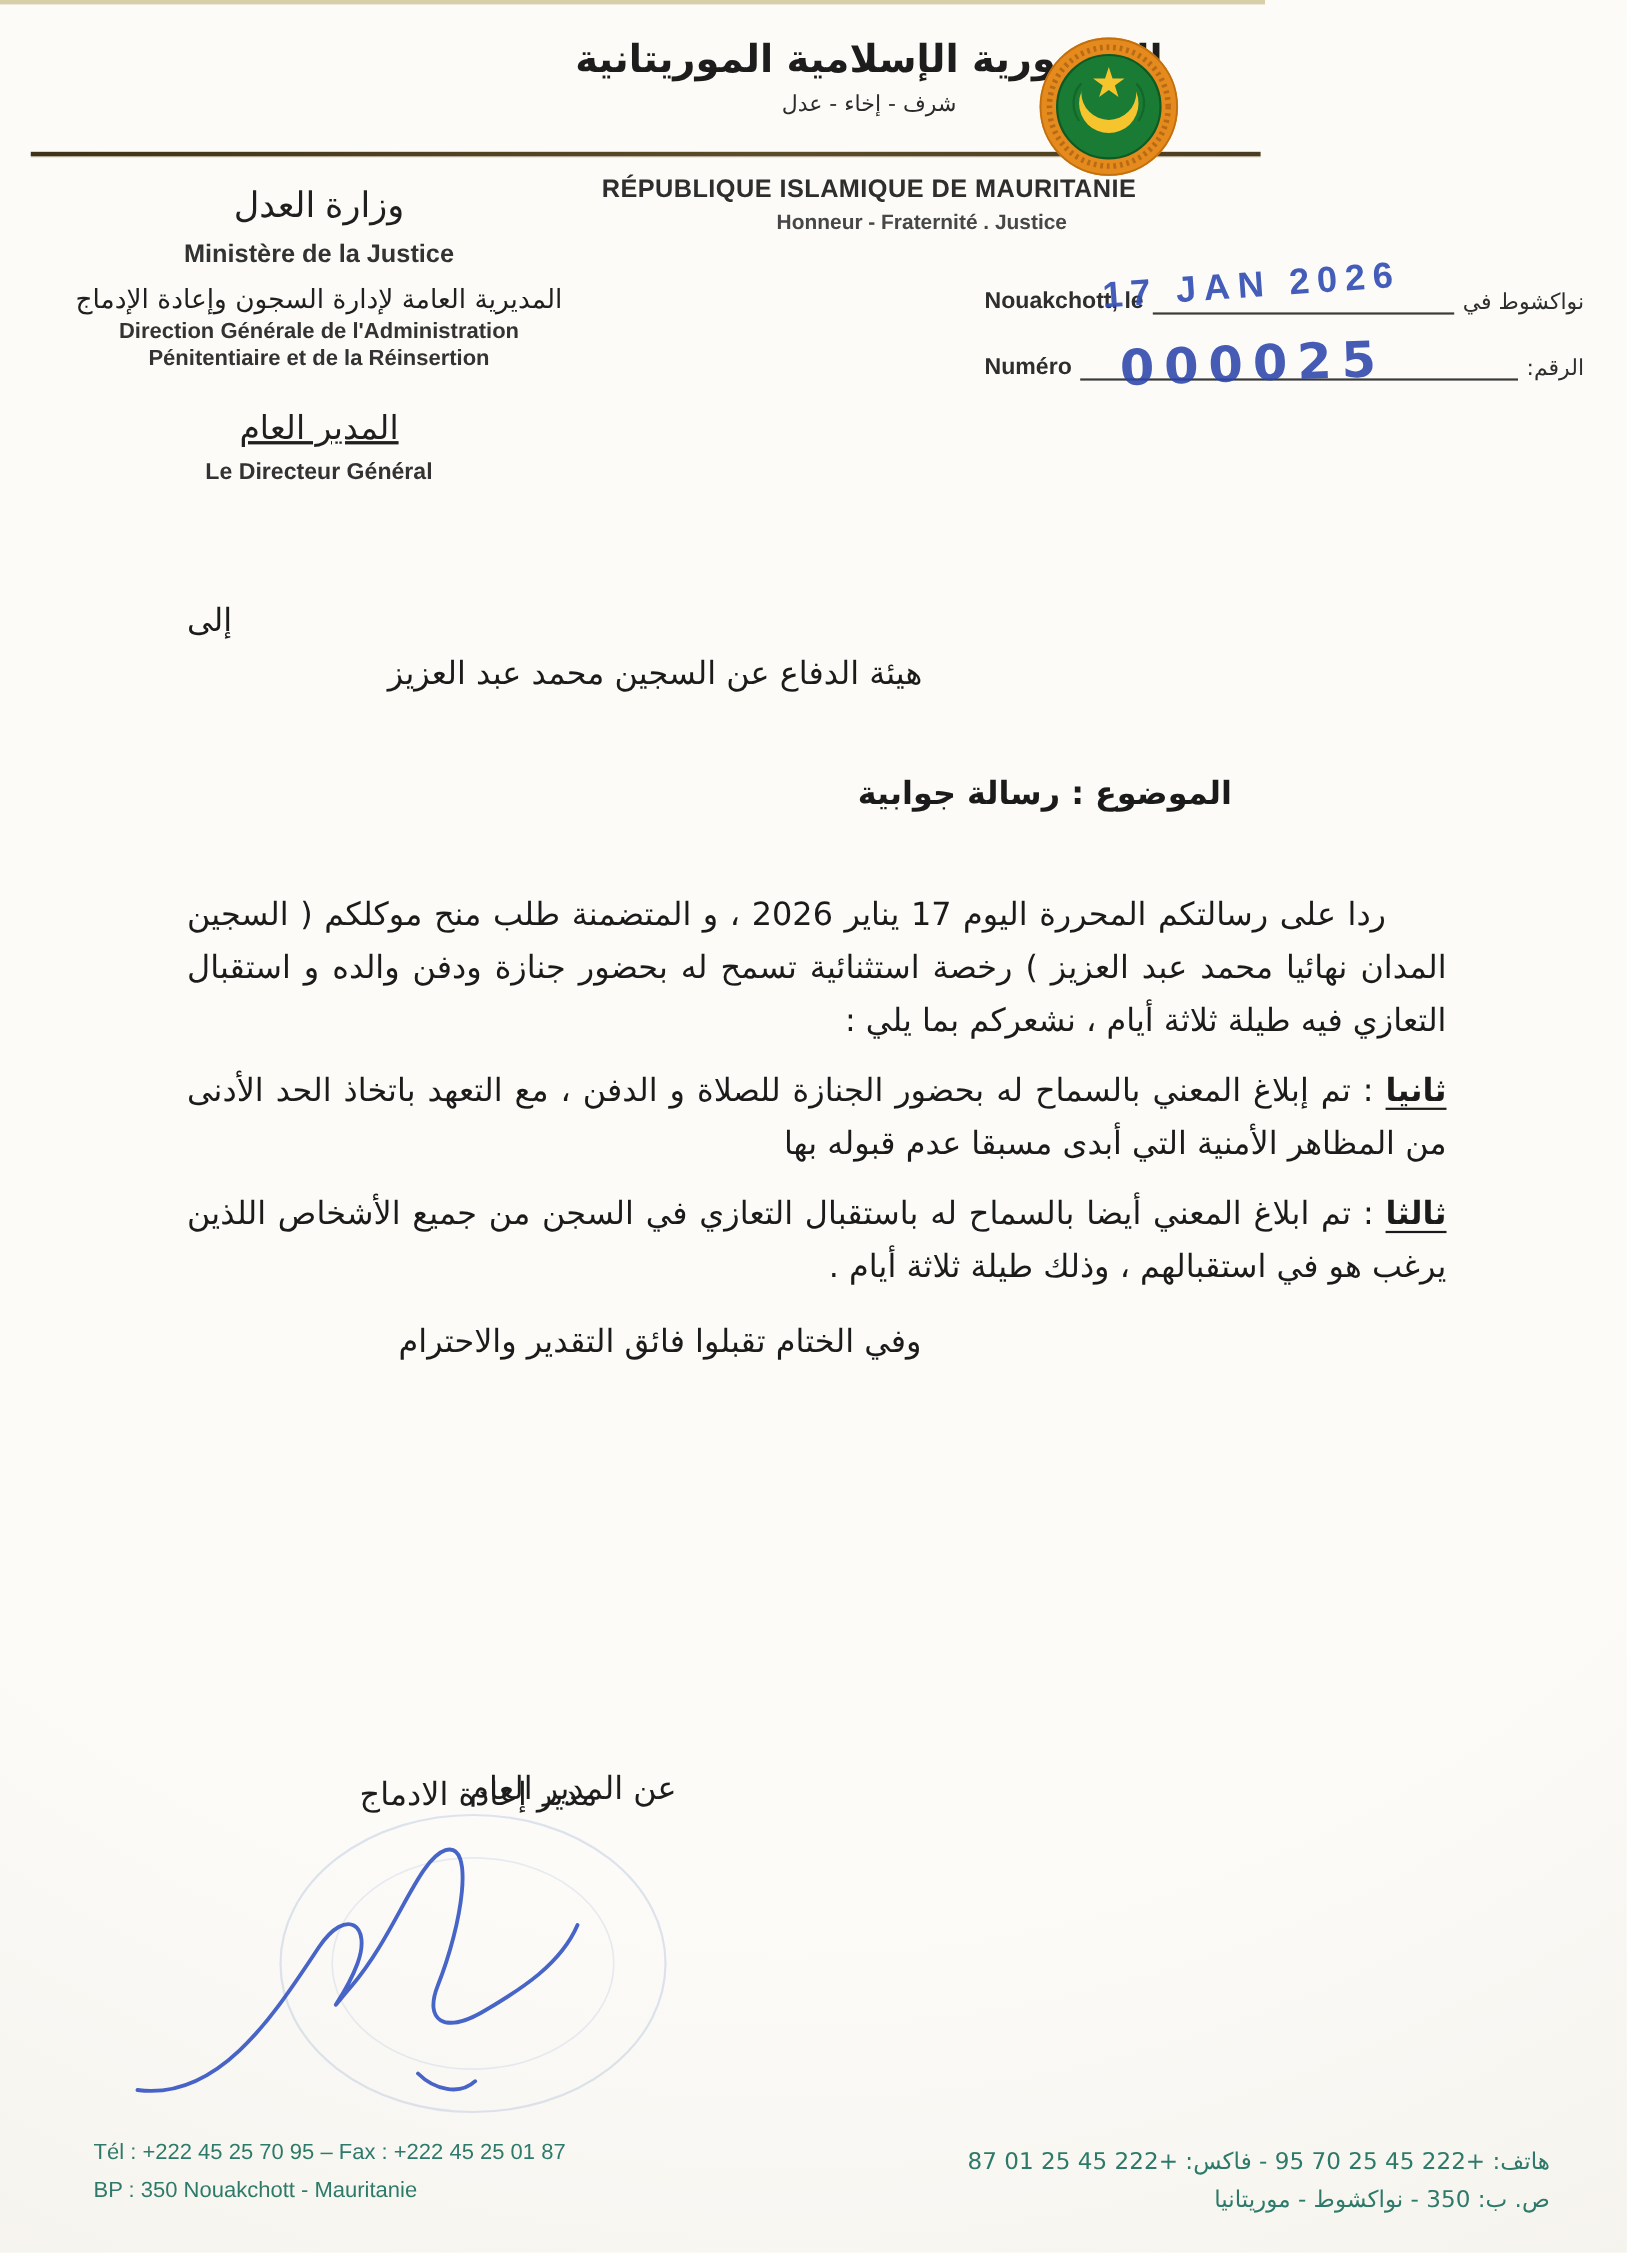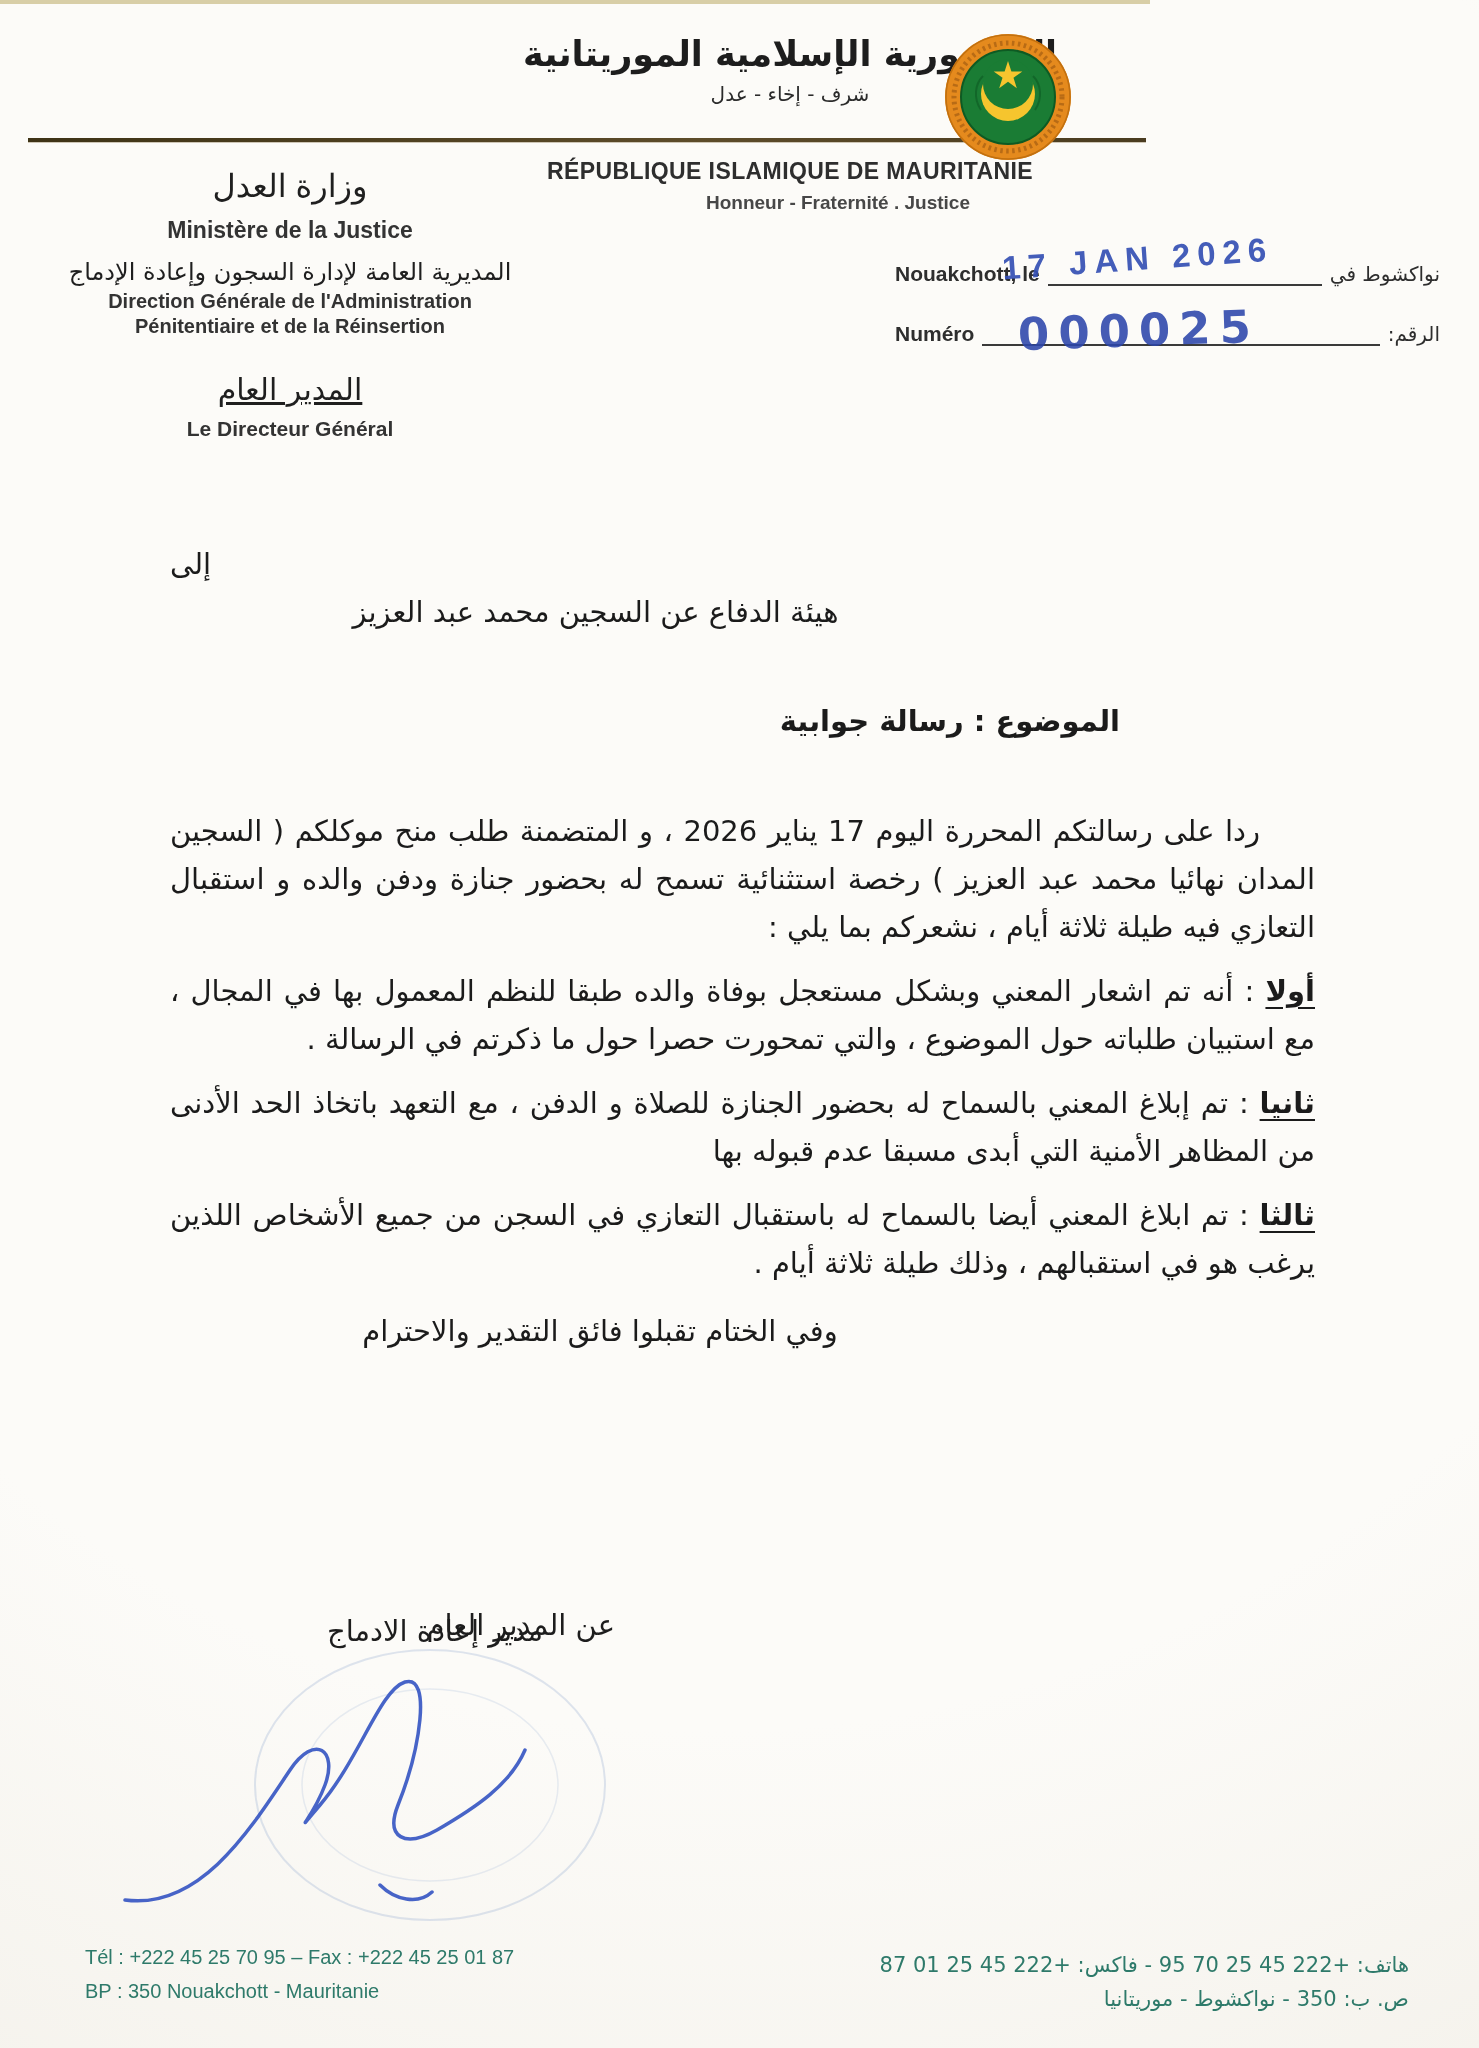--- a/index.html
+++ b/index.html
@@ -129,21 +129,20 @@
     <span class="ref-line"></span>
     <span class="ref-ar" dir="rtl">الرقم:</span>
   </div>
   <div class="stamp-number">000025</div>
 
   <div class="letter" dir="rtl">
     <div class="to-label">إلى</div>
     <div class="recipient">هيئة الدفاع عن السجين محمد عبد العزيز</div>
     <div class="subject">الموضوع : رسالة جوابية</div>
     <p class="para para-intro">ردا على رسالتكم المحررة اليوم 17 يناير 2026 ، و المتضمنة طلب منح موكلكم ( السجين المدان نهائيا محمد عبد العزيز ) رخصة استثنائية تسمح له بحضور جنازة ودفن والده و استقبال التعازي فيه طيلة ثلاثة أيام ، نشعركم بما يلي :</p>
-    <p class="para"><span class="item-label">أولا</span><span> : أنه تم اشعار المعني وبشكل مستعجل بوفاة والده طبقا للنظم المعمول بها في المجال ، مع استبيان طلباته حول الموضوع ، والتي تمحورت حصرا حول ما ذكرتم في الرسالة .</span></p>
     <p class="para"><span class="item-label">ثانيا</span><span> : تم إبلاغ المعني بالسماح له بحضور الجنازة للصلاة و الدفن ، مع التعهد باتخاذ الحد الأدنى من المظاهر الأمنية التي أبدى مسبقا عدم قبوله بها</span></p>
     <p class="para"><span class="item-label">ثالثا</span><span> : تم ابلاغ المعني أيضا بالسماح له باستقبال التعازي في السجن من جميع الأشخاص اللذين يرغب هو في استقبالهم ، وذلك طيلة ثلاثة أيام .</span></p>
     <div class="closing">وفي الختام تقبلوا فائق التقدير والاحترام</div>
   </div>
 
   <div class="sig-onbehalf" dir="rtl">عن المدير العام</div>
   <div class="sig-title" dir="rtl">مدير إعادة الادماج</div>
   <svg class="sig-art" viewBox="0 0 560 330" aria-hidden="true">
     <ellipse cx="350" cy="185" rx="175" ry="135" fill="none" stroke="#9ab1d4" stroke-width="2" opacity="0.32"></ellipse>
     <ellipse cx="350" cy="185" rx="128" ry="96" fill="none" stroke="#9ab1d4" stroke-width="1.5" opacity="0.22"></ellipse>

